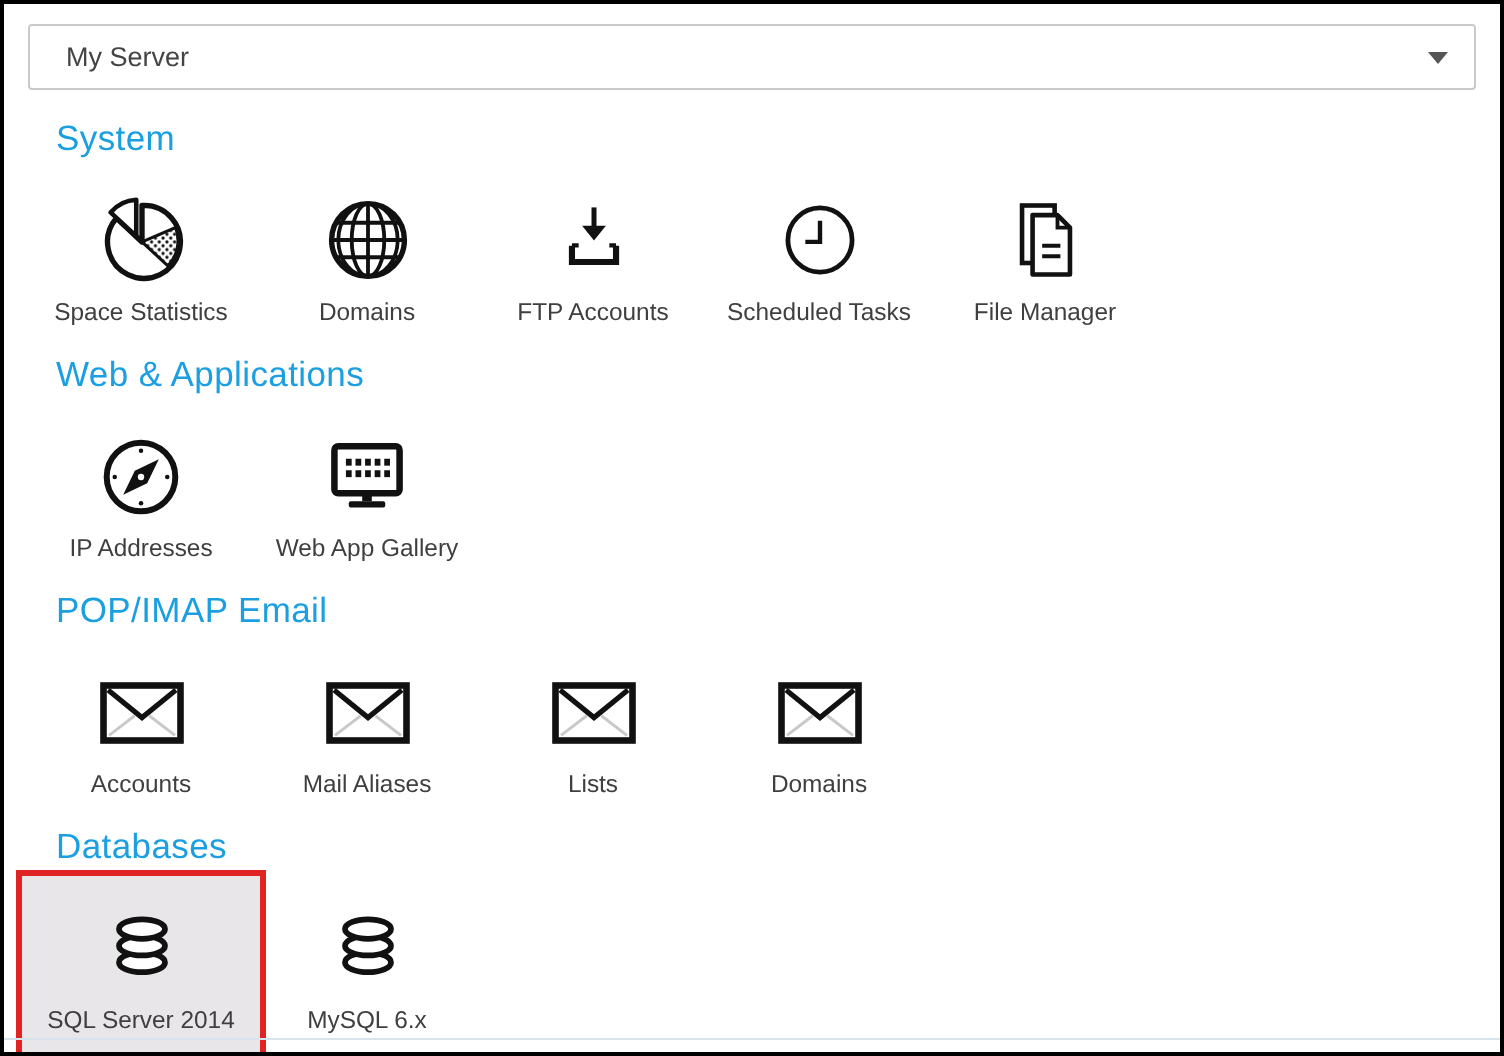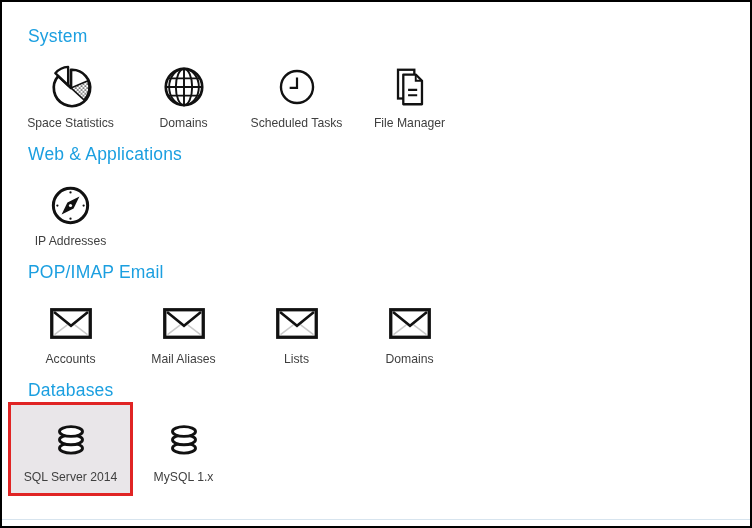--- a/index.html
+++ b/index.html
@@ -51,20 +51,24 @@
     position:absolute; left:0; right:0; bottom:6px;
     border-top:1px solid #d7e4ee;
   }
 </style>
 </head>
 <body>
 
 <div class="frame">
   <div class="content">
 
+    <div class="select-box">
+      <span class="select-value">My Server</span>
+      <span class="caret"></span>
+    </div>
 
     <div>
   <div class="section">
     <h2 class="section-title">System</h2>
     <div class="tiles">
   <div class="tile">
     <span class="icon-box">
                 <svg width="46" height="46" viewBox="0 0 48 48">
                   <defs>
                     <pattern id="stip" width="4" height="4" patternUnits="userSpaceOnUse">
@@ -85,20 +89,31 @@
                 <svg width="46" height="46" viewBox="0 0 48 48" fill="none" stroke="#111">
                   <circle cx="24" cy="24" r="19" stroke-width="2.8"></circle>
                   <ellipse cx="24" cy="24" rx="8.5" ry="19" stroke-width="2"></ellipse>
                   <ellipse cx="24" cy="24" rx="15.5" ry="19" stroke-width="2"></ellipse>
                   <path d="M24 5 V43 M7.4 15 H40.6 M5 24 H43 M7.4 33 H40.6" stroke-width="2"></path>
                 </svg>
               </span>
     <span class="tile-label">Domains</span>
   </div>
 
+  <div class="tile">
+    <span class="icon-box">
+                <svg width="46" height="46" viewBox="0 0 48 48">
+                  <path d="M24 7 V17.5" stroke="#111" stroke-width="2.6" fill="none"></path>
+                  <polygon points="17.8,16.5 30.2,16.5 24,24.2" fill="#111"></polygon>
+                  <path d="M12.5 27 V35.5 H35.5 V27" fill="none" stroke="#111" stroke-width="3.2"></path>
+                  <path d="M12.5 26.8 H16 M32 26.8 H35.5" stroke="#111" stroke-width="2.2" fill="none"></path>
+                </svg>
+              </span>
+    <span class="tile-label">FTP Accounts</span>
+  </div>
 
   <div class="tile">
     <span class="icon-box">
                 <svg width="44" height="44" viewBox="0 0 48 48" fill="none" stroke="#111">
                   <circle cx="24" cy="24" r="17.5" stroke-width="2.6"></circle>
                   <path d="M24 13.5 V25 H16" stroke-width="2.4"></path>
                 </svg>
               </span>
     <span class="tile-label">Scheduled Tasks</span>
   </div>
@@ -129,20 +144,42 @@
                   <circle cx="38" cy="24" r="1.2" fill="#111"></circle>
                   <circle cx="24" cy="38" r="1.2" fill="#111"></circle>
                   <circle cx="10" cy="24" r="1.2" fill="#111"></circle>
                   <polygon points="33.5,14.5 27.3,27.3 14.5,33.5 20.7,20.7" fill="#111"></polygon>
                   <circle cx="24" cy="24" r="1.7" fill="#fff"></circle>
                 </svg>
               </span>
     <span class="tile-label">IP Addresses</span>
   </div>
 
+  <div class="tile">
+    <span class="icon-box">
+                <svg width="47" height="46" viewBox="0 0 48 48">
+                  <rect x="7" y="8.5" width="34" height="24.5" rx="2" fill="#fff" stroke="#111" stroke-width="3.4"></rect>
+                  <g fill="#111">
+                    <rect x="13" y="15" width="3" height="3.6"></rect>
+                    <rect x="18" y="15" width="3" height="3.6"></rect>
+                    <rect x="23" y="15" width="3" height="3.6"></rect>
+                    <rect x="28" y="15" width="3" height="3.6"></rect>
+                    <rect x="33" y="15" width="3" height="3.6"></rect>
+                    <rect x="13" y="21" width="3" height="3.6"></rect>
+                    <rect x="18" y="21" width="3" height="3.6"></rect>
+                    <rect x="23" y="21" width="3" height="3.6"></rect>
+                    <rect x="28" y="21" width="3" height="3.6"></rect>
+                    <rect x="33" y="21" width="3" height="3.6"></rect>
+                    <rect x="21.5" y="33" width="5" height="4.2"></rect>
+                    <rect x="14.5" y="37.2" width="19" height="3.2" rx="1"></rect>
+                  </g>
+                </svg>
+              </span>
+    <span class="tile-label">Web App Gallery</span>
+  </div>
 </div>
   </div>
 
   <div class="section">
     <h2 class="section-title">POP/IMAP Email</h2>
     <div class="tiles">
   <div class="tile">
     <span class="icon-box">
                 <svg width="44" height="35" viewBox="0 0 48 38">
                   <rect x="3" y="4" width="42" height="30" fill="#fff" stroke="#111" stroke-width="3.6"></rect>
@@ -208,21 +245,21 @@
   <div class="tile">
     <span class="icon-box">
                 <svg width="46" height="46" viewBox="0 0 48 48">
                   <g fill="#fff" stroke="#111" stroke-width="3">
                     <ellipse cx="24" cy="31.5" rx="12" ry="5.1"></ellipse>
                     <ellipse cx="24" cy="22.8" rx="12" ry="5.1"></ellipse>
                     <ellipse cx="24" cy="14.1" rx="12" ry="5.1"></ellipse>
                   </g>
                 </svg>
               </span>
-    <span class="tile-label">MySQL 1.x</span>
+    <span class="tile-label">MySQL 6.x</span>
   </div>
 
 </div>
   </div>
 </div>
   </div>
 
   <div class="bottom-rule"></div>
 </div>
 

